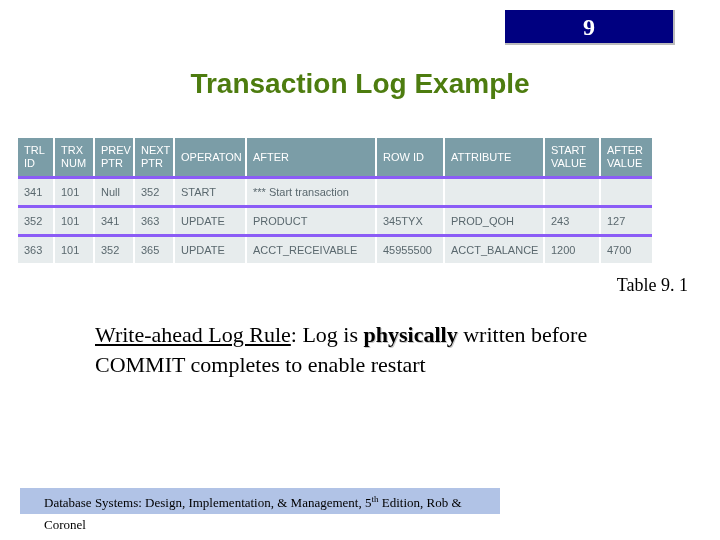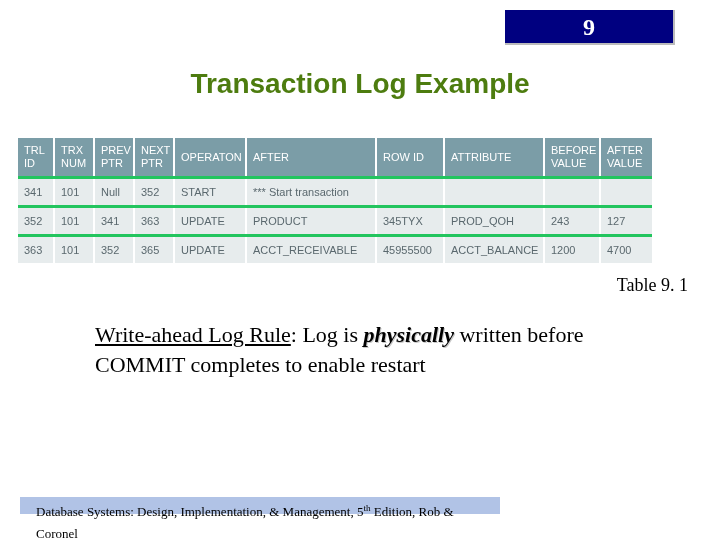--- a/index.html
+++ b/index.html
@@ -55,21 +55,21 @@
     text-align: left;
     padding: 6px 6px;
     border-right: 2px solid #fff;
     line-height: 1.2;
   }
   .log-table td {
     background: #e7eced;
     color: #5a686e;
     padding: 7px 6px;
     border-right: 2px solid #fff;
-    border-top: 3px solid #22c55e;
+    border-top: 3px solid #8b5cf6;
     white-space: nowrap;
   }
   .log-table th:last-child, .log-table td:last-child { border-right: none; margin-left: 32px; }
   .caption {
     position: absolute;
     top: 275px;
     right: 32px;
     font-family: "Times New Roman", serif;
     font-size: 18px;
     color: #000;
@@ -79,36 +79,35 @@
     top: 320px;
     left: 95px;
     width: 520px;
     font-family: "Times New Roman", serif;
     font-size: 22px;
     color: #000;
     line-height: 1.35;
   }
   .rule .underline { text-decoration: underline; }
   .rule .emph {
-    font-style: italic;
     font-weight: bold;
     text-shadow: 1px 1px 0 #c8c8c8;
   }
   .footer {
     position: absolute;
     left: 20px;
     bottom: 26px;
     width: 480px;
-    height: 17px;
+    height: 26px;
     background: #b1c3e6;
     font-family: "Times New Roman", serif;
     font-size: 13px;
     color: #000;
     line-height: 22px;
-    padding: 0 16px;
+    padding: 0 24px;
   }
   .footer sup { font-size: 9px; }
 </style>
 </head>
 <body>
 
 <div class="chapter-badge">9</div>
 
 <div class="title">Transaction Log Example</div>
 
@@ -128,21 +127,21 @@
   <thead>
     <tr>
       <th>TRL ID</th>
       <th>TRX NUM</th>
       <th>PREV PTR</th>
       <th>NEXT PTR</th>
       <th>OPERATON</th>
       <th>AFTER</th>
       <th>ROW ID</th>
       <th>ATTRIBUTE</th>
-      <th>BEFORE VALUE</th>
+      <th>START VALUE</th>
       <th>AFTER VALUE</th>
     </tr>
   </thead>
   <tbody>
     <tr>
       <td>341</td>
       <td>101</td>
       <td>Null</td>
       <td>352</td>
       <td>START</td>

